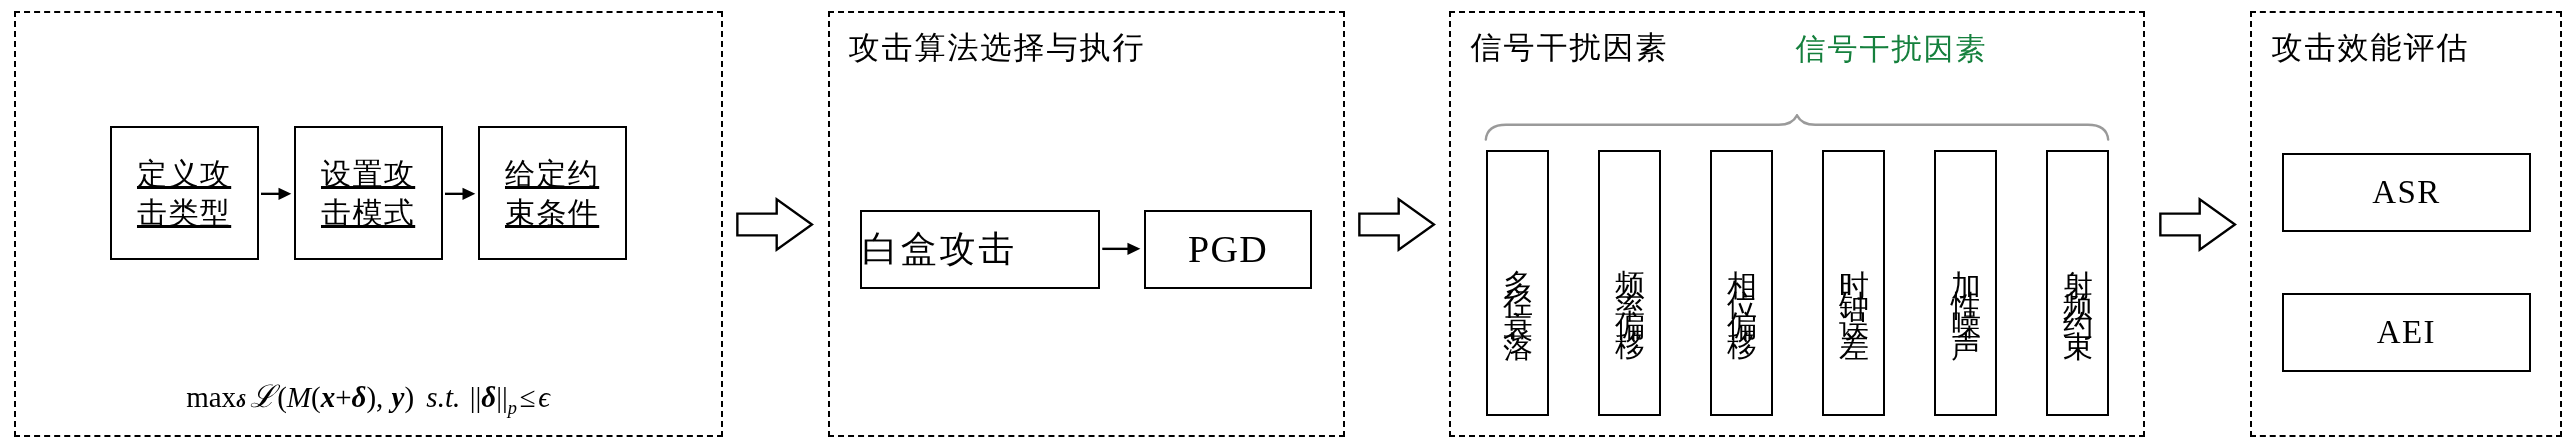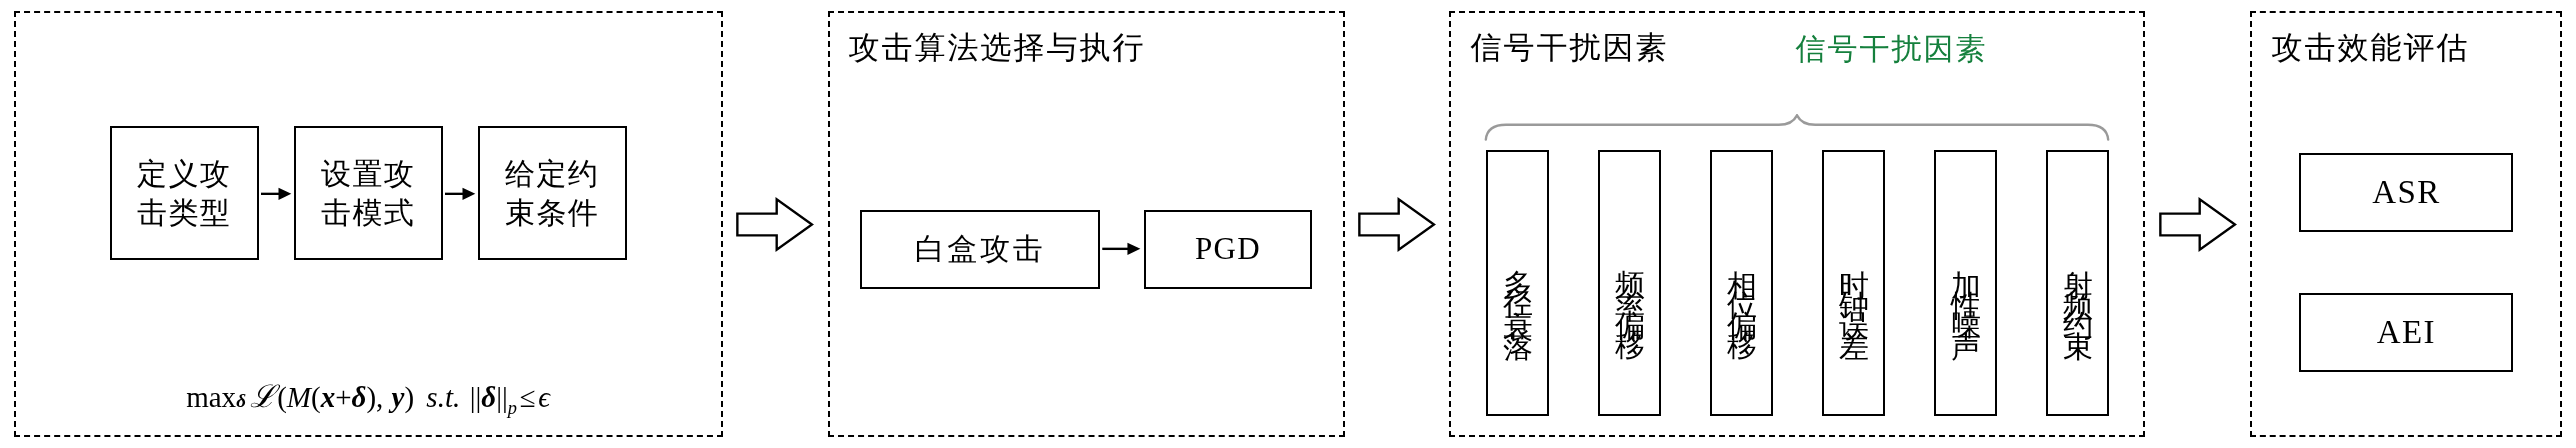--- a/index.html
+++ b/index.html
@@ -31,21 +31,21 @@
     font-size: 31px;
     letter-spacing: 2px;
     margin: 13.6px 0 0 19px;
     white-space: nowrap;
   }
 
   
   .arrow-zone { display: flex; align-items: center; justify-content: center; flex: 0 0 82px; }
 
   
-  .p1-mid { flex: 1; display: flex; align-items: center; justify-content: center; }
+  .p1-mid { flex: 1; display: flex; align-items: center; justify-content: center; text-decoration: underline; }
   .p1-row { display: flex; align-items: center; }
   .p1-box {
     width: 149px; height: 134px;
     border: 2px solid #000;
     display: flex; flex-direction: column; align-items: center; justify-content: center;
     font-size: 30px; line-height: 1.3; letter-spacing: 1.4px;
   }
   .small-arrow { display: block; margin: 0 2px; }
 
   .formula {
@@ -67,28 +67,28 @@
   .st-tok { margin: 0 9.5px 0 12.3px; }
   .leq-tok { margin: 0 2.7px; }
   sub.psub { font-size: 18.4px; font-style: italic; }
 
   
   .p2-body { flex: 1; display: flex; flex-direction: column; justify-content: center; gap: 63px; padding-bottom: 5.5px; }
   .p2-row { display: flex; align-items: center; justify-content: center; }
   .attack-box {
     width: 240px; height: 79px;
     border: 2px solid #000;
-    display: flex; align-items: center; justify-content: center;
-    font-size: 30px; letter-spacing: 2.7px;
+    display: flex; align-items: center; 
+    font-size: 36px; letter-spacing: 2.7px;
   }
   .alg-box {
     width: 168px; height: 79px;
     border: 2px solid #000;
     display: flex; align-items: center; justify-content: center;
-    font-size: 31px; letter-spacing: 1.4px;
+    font-size: 38px; letter-spacing: 1.4px;
   }
 
   
   .p3-label {
     position: absolute; top: 16.4px; left: 344px;
     font-size: 30px; color: #15803d; letter-spacing: 2px; white-space: nowrap;
   }
   .brace-wrap { display: flex; justify-content: center; margin-top: 45px; }
   .p3-boxes { display: flex; justify-content: center; gap: 49px; margin-top: 9.5px; }
   .factor-box {
@@ -96,21 +96,21 @@
     border: 2px solid #000;
     display: flex; align-items: center; justify-content: center;
     writing-mode: vertical-rl; text-orientation: upright;
     font-size: 30px; letter-spacing: 20.4px;
     padding-top: 6.8px;
   }
 
   
   .p4-body { flex: 1; display: flex; flex-direction: column; align-items: center; justify-content: center; gap: 61px; padding-bottom: 6.8px; }
   .metric-box {
-    width: 214px; height: 79px;
+    width: 249px; height: 79px;
     border: 2px solid #000;
     display: flex; align-items: center; justify-content: center;
     font-size: 33px; letter-spacing: 1.4px;
   }
 </style>
 </head>
 <body>
 
 <div class="canvas">
 

